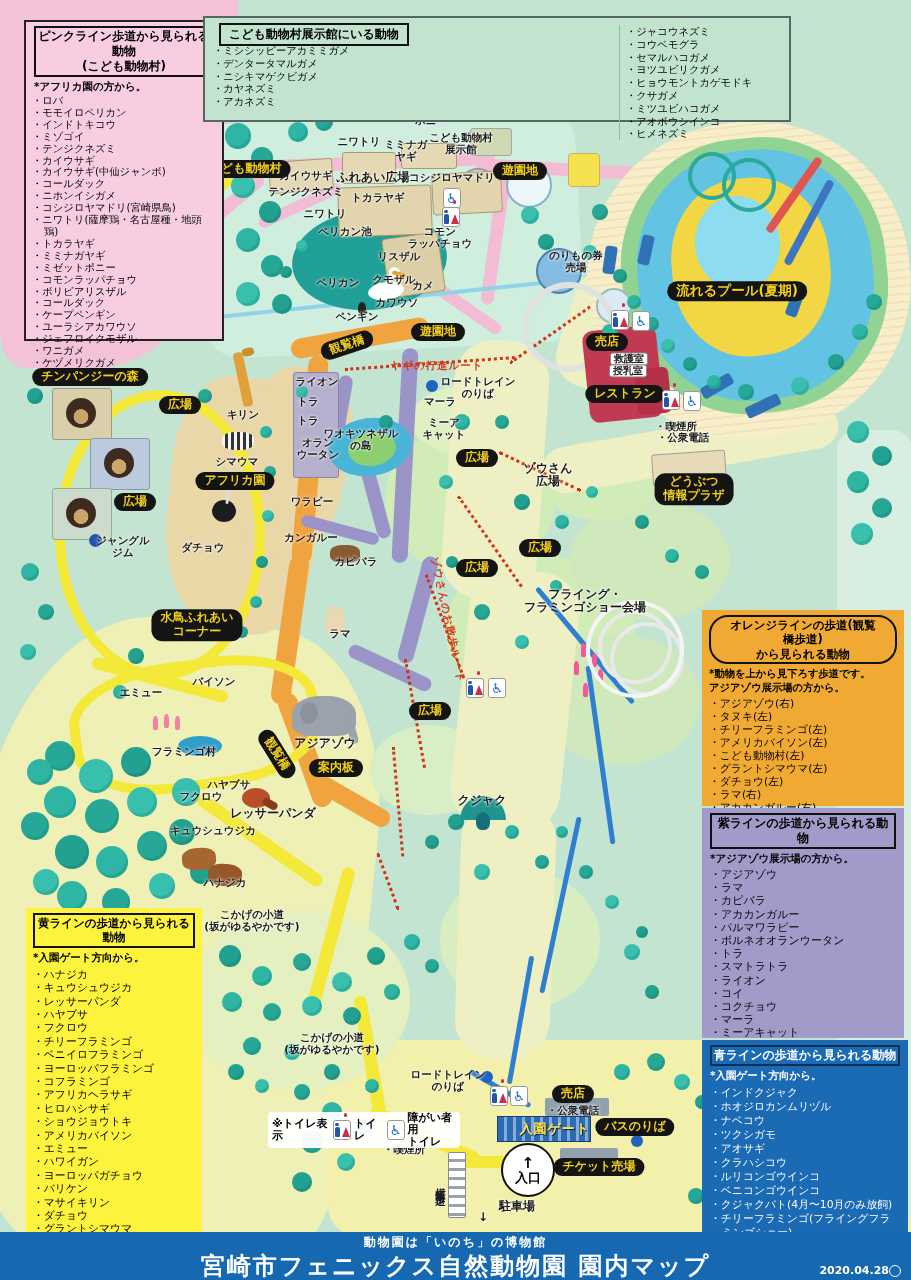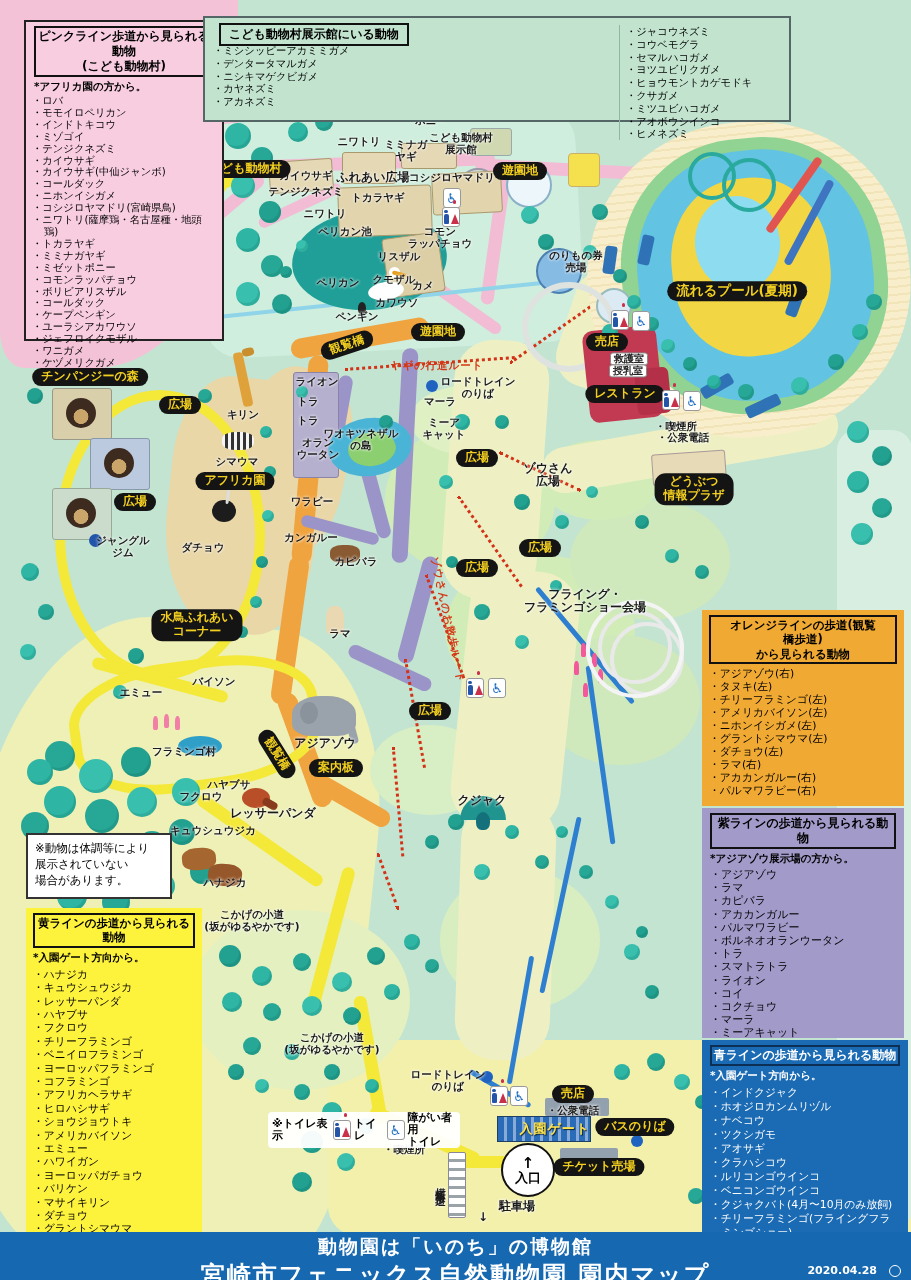--- a/index.html
+++ b/index.html
@@ -37,21 +37,21 @@
   .ex-col{position:absolute;}
   .ex-col .li{font-size:10.3px;line-height:12.8px;}
   .ex-c1{left:8px;top:26px;width:190px;}
   .ex-c2{left:200px;top:7px;width:202px;}
   .ex-c3{left:414px;top:7px;width:168px;border-left:1px solid #8fb8a0;padding-left:6px;}
   
   .infobox{left:793px;top:16px;width:110px;height:80px;background:#f7f4ea;border:2px solid #333;
     font-size:11px;line-height:1.4;padding:7px 6px;white-space:pre-line;font-weight:bold;}
   
   .orangebox{left:702px;top:610px;width:202px;height:196px;background:#f0a932;padding:5px 7px;}
-  .orangebox .box-title{font-size:11.5px;margin-bottom:3px;padding:1px 16px;}
+  .orangebox .box-title{font-size:11.5px;margin-bottom:3px;padding:1px 16px;border-radius:19px;}
   .orangebox .note{font-size:10.3px;margin-bottom:2px;}
   .orangebox .li{font-size:10.8px;line-height:13px;}
   
   .purplebox{left:702px;top:808px;width:202px;height:230px;background:#a29bca;padding:5px 8px;}
   .purplebox .box-title{font-size:12px;margin-bottom:3px;padding:1px 0;}
   .purplebox .note{font-size:10.5px;margin-bottom:2px;}
   .purplebox .li{font-size:11px;line-height:13.2px;}
   
   .bluebox{left:702px;top:1040px;width:206px;height:196px;background:#1a6ab4;color:#fff;padding:5px 8px;}
   .bluebox .box-title{font-size:12px;border-color:#0b2f55;margin-bottom:3px;padding:1px 0;color:#fff;}
@@ -94,23 +94,23 @@
     background:repeating-linear-gradient(90deg,#2b6cb8 0 6px,#87abd6 6px 9px);
     border:1px solid #1c3f66;display:flex;align-items:center;justify-content:flex-end;}
   .gate-banner span{color:#ffe34a;font-size:13px;font-weight:bold;text-shadow:1px 1px 1px #123;letter-spacing:1px;}
   .entrance-circle{position:absolute;left:501px;top:1143px;width:50px;height:50px;border-radius:50%;
     background:#fff;border:2.5px solid #111;z-index:45;display:flex;flex-direction:column;
     align-items:center;justify-content:center;line-height:1;}
   .entrance-circle .arrow{font-size:15px;font-weight:bold;}
   .entrance-circle span{font-size:13px;font-weight:bold;}
   
   .footer{position:absolute;left:0;top:1232px;width:911px;height:48px;background:#1668b0;z-index:70;color:#fff;}
-  .footer .sub{text-align:center;font-size:19px;font-weight:bold;margin-top:2px;letter-spacing:2px;}
+  .footer .sub{text-align:center;font-size:12px;font-weight:bold;margin-top:2px;letter-spacing:2px;}
   .footer .ttl{text-align:center;font-size:24px;font-weight:bold;letter-spacing:2px;margin-top:-1px;}
-  .footer .date{position:absolute;right:10px;bottom:3px;font-size:11px;font-weight:bold;display:flex;align-items:center;gap:12px;}
+  .footer .date{position:absolute;right:10px;bottom:3px;font-size:11px;font-weight:bold;display:flex;align-items:center;gap:0;}
   .footer .badge{display:inline-block;width:10px;height:10px;border:1px solid #fff;border-radius:50%;}
 </style>
 </head>
 <body>
 
 <div id="stage">
   <div id="map-art">
       <div class="shp" style="left: 0px; top: 0px; width: 238px; height: 368px; background: rgb(244, 194, 214); border-radius: 0px 0px 60% 10%;"></div>
       <div class="shp" style="left: 200px; top: 114.5px; width: 380px; height: 235px; background: rgb(207, 238, 221); border-radius: 36px; transform: rotate(-3deg);"></div>
       <div class="shp" style="left: -35px; top: 620px; width: 400px; height: 660px; background: rgb(238, 240, 182); border-radius: 40% 30% 25% 40%; transform: rotate(6deg);"></div>
@@ -552,26 +552,28 @@
         <div class="li">クサガメ</div>
         <div class="li">ミツユビハコガメ</div>
         <div class="li">アオボウシインコ</div>
         <div class="li">ヒメネズミ</div>
       </div>
   </div>
 
 
   <div class="lgbox orangebox">
     <div class="box-title"><span>オレンジラインの歩道(観覧橋歩道)</span><br><span>から見られる動物</span></div>
+    <div class="note">*動物を上から見下ろす歩道です。
+アジアゾウ展示場の方から。</div>
     <div>
         <div class="li">アジアゾウ(右)</div>
         <div class="li">タヌキ(左)</div>
         <div class="li">チリーフラミンゴ(左)</div>
         <div class="li">アメリカバイソン(左)</div>
-        <div class="li">ニホンイシガメ(左)</div>
+        <div class="li">こども動物村(左)</div>
         <div class="li">グラントシマウマ(左)</div>
         <div class="li">ダチョウ(左)</div>
         <div class="li">ラマ(右)</div>
         <div class="li">アカカンガルー(右)</div>
         <div class="li">パルマワラビー(右)</div>
       </div>
   </div>
 
   <div class="lgbox purplebox">
     <div class="box-title">紫ラインの歩道から見られる動物</div>
@@ -632,23 +634,20 @@
         <div class="li">ハワイガン</div>
         <div class="li">ヨーロッパガチョウ</div>
         <div class="li">バリケン</div>
         <div class="li">マサイキリン</div>
         <div class="li">ダチョウ</div>
         <div class="li">グラントシマウマ</div>
         <div class="li">チンパンジー</div>
       </div>
   </div>
 
-  <div class="lgbox condbox">※動物は体調等により
-展示されていない
-場合があります。</div>
 
 
   <div class="lgbox tlbox">
     <span class="txt">※トイレ表示</span>
     <span class="icon icon-inline">
         <i class="pm"></i>
         <i class="pf"></i>
       </span>
     <span class="txt">トイレ</span>
     <span class="icon icon-inline accicon">♿</span>

